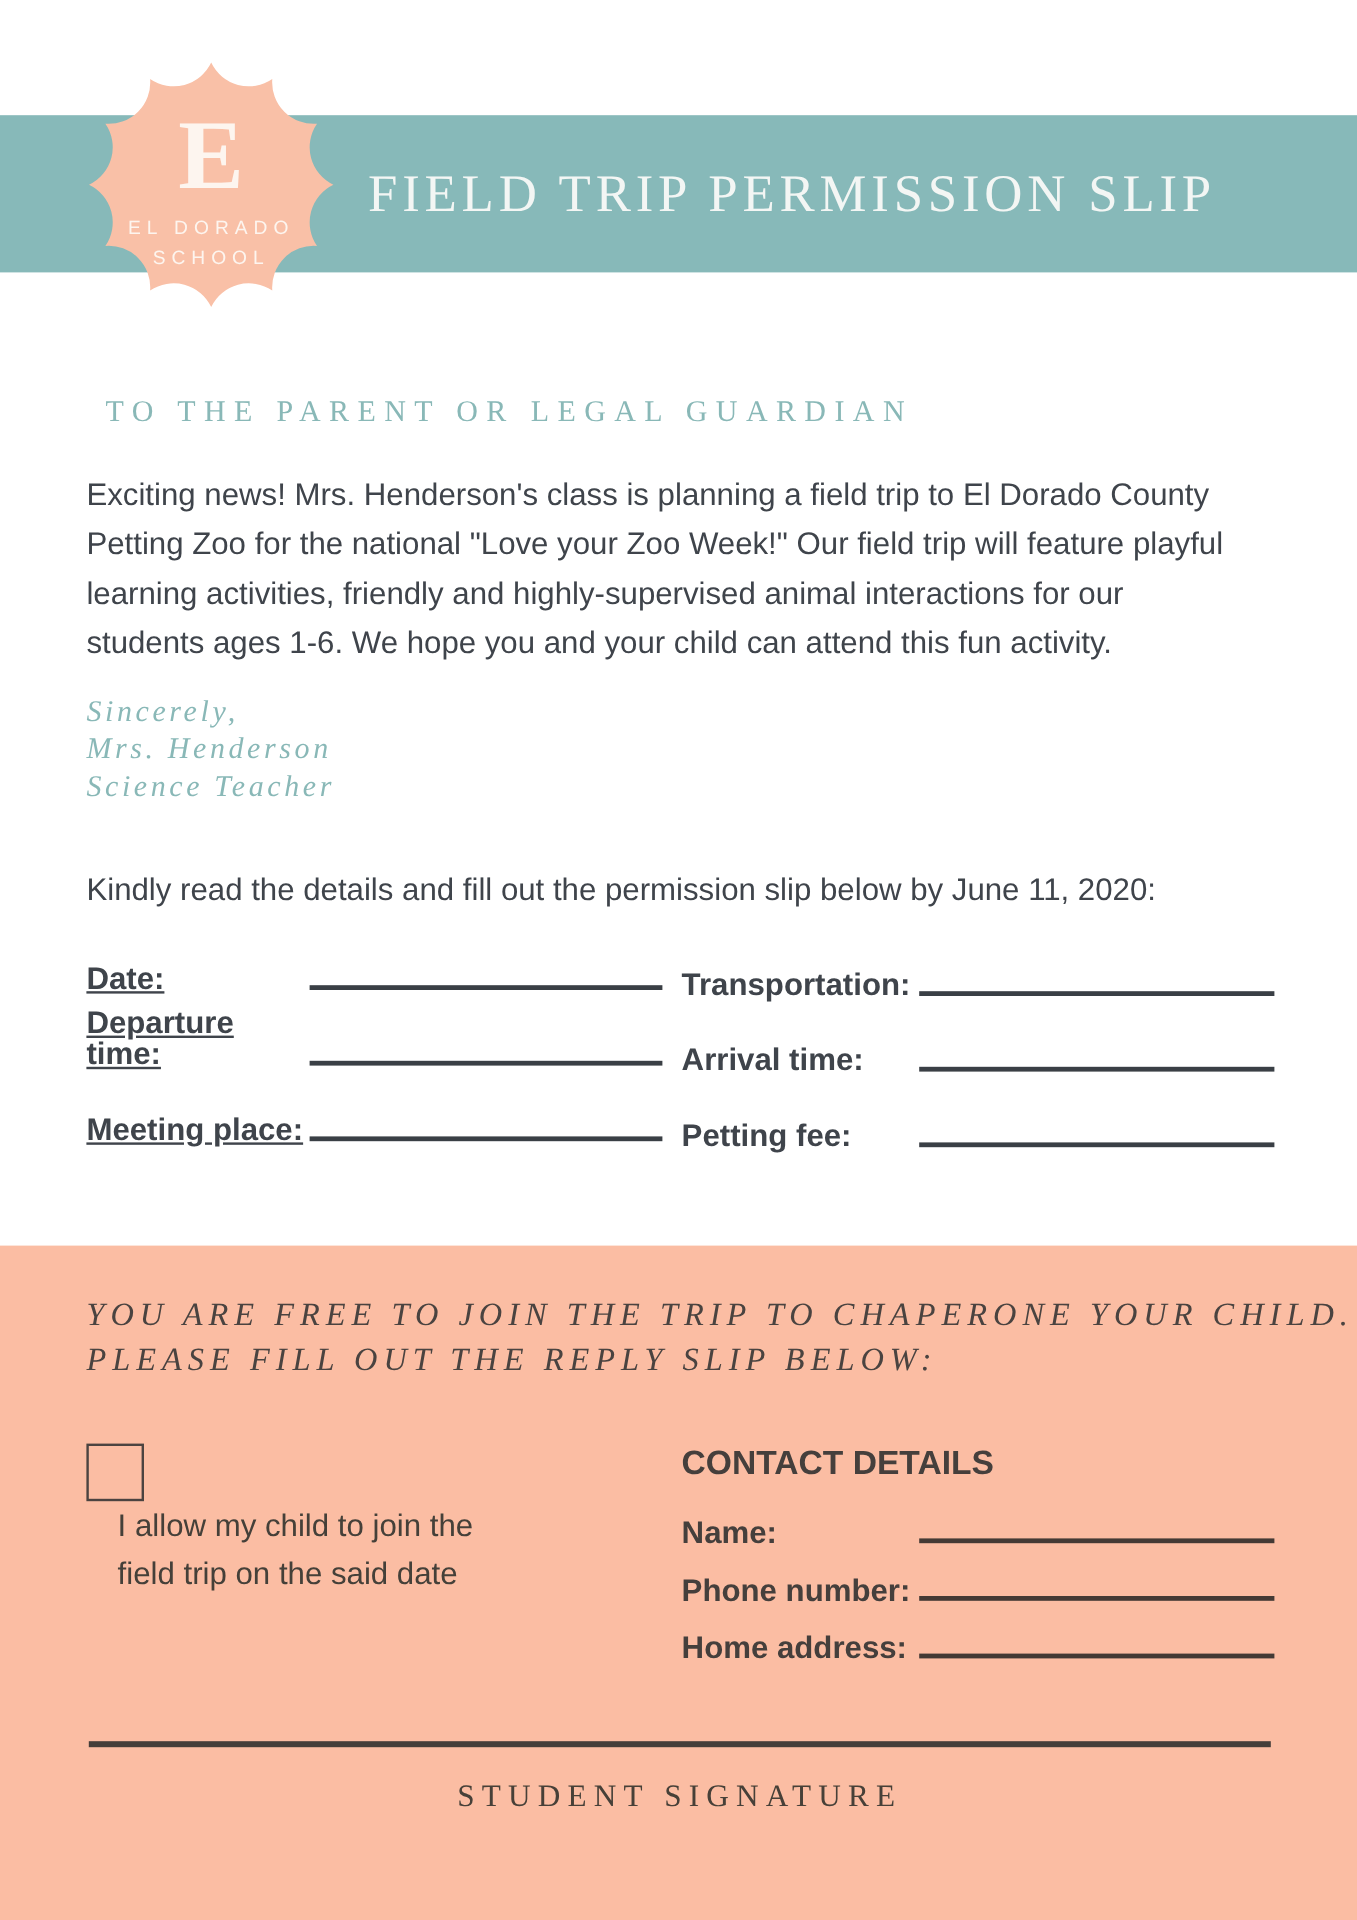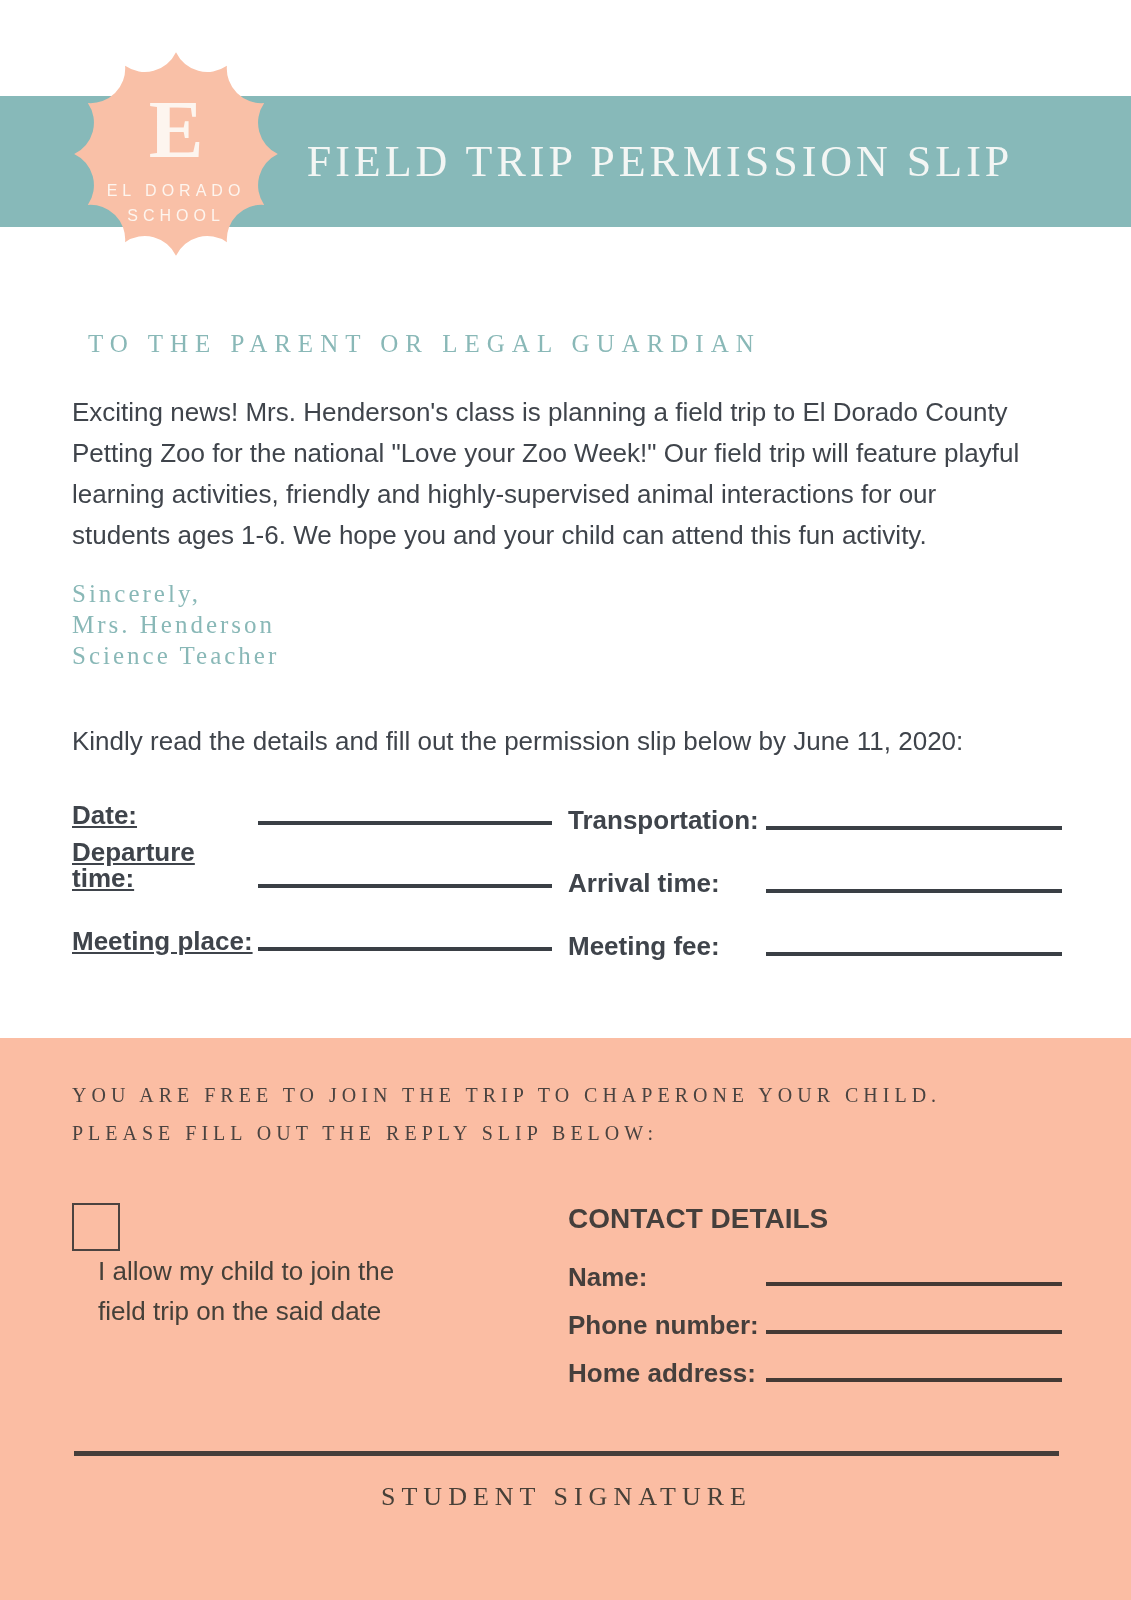--- a/index.html
+++ b/index.html
@@ -19,37 +19,37 @@
   .badge-initial{font-family:"Liberation Serif",serif;font-size:82px;line-height:80px;
                  margin-top:48px;font-weight:bold;}
   .badge-school{font-size:16px;letter-spacing:5px;line-height:25px;margin-top:8px;text-align:center;}
 
   
   .salutation{position:absolute;left:88px;top:330px;font-family:"Liberation Serif",serif;
               font-size:25px;letter-spacing:7px;color:#89b8b7;}
   .para{position:absolute;left:72px;top:392px;width:958px;font-size:26px;line-height:41px;
         color:#3f444b;}
   .closing{position:absolute;left:72px;top:578px;font-family:"Liberation Serif",serif;
-           font-size:25px;letter-spacing:3px;line-height:31px;color:#89b8b7;}
+           font-size:25px;letter-spacing:3px;line-height:31px;color:#89b8b7;font-style:italic;}
   .instruction{position:absolute;left:72px;top:726px;font-size:26px;color:#3f444b;}
 
   
   .details{position:absolute;left:72px;top:786px;width:990px;display:flex;column-gap:16px;}
   .col-l{width:480px;}
   .col-r{width:494px;padding-top:5px;}
   .field-row{display:flex;align-items:flex-end;height:42px;margin-bottom:21px;}
   .field-label{font-weight:bold;font-size:26px;color:#3f444b;line-height:1;}
   .col-l .field-label{width:186px;text-decoration:underline;}
   .col-r .field-label{width:198px;}
   .write-line{flex:1;border-bottom:4px solid #3a3f45;margin-bottom:3px;}
 
   
   .peach{position:absolute;left:0;top:1038px;width:1131px;height:562px;background:#fbbda3;}
   .peach-heading{position:absolute;left:72px;top:38px;font-family:"Liberation Serif",serif;
-                 font-size:20px;letter-spacing:5px;line-height:38px;color:#4a4340;}
+                 font-size:27px;letter-spacing:5px;line-height:38px;color:#4a4340;font-style:italic;}
   .options{position:absolute;left:72px;top:160px;width:430px;}
   .option-row{display:flex;margin-bottom:45px;flex-direction:column;}
   .checkbox{width:44px;height:44px;border:2px solid #4b4340;margin-top:5px;flex:none;
             background:transparent;cursor:pointer;}
   .option-label{margin-left:26px;width:340px;font-size:26px;line-height:40px;color:#454039;}
   .contact{position:absolute;left:568px;top:165px;width:494px;}
   .contact-heading{font-weight:bold;font-size:28px;color:#453f3c;margin-bottom:22px;}
   .contact-row{display:flex;align-items:flex-end;height:33px;margin-bottom:15px;}
   .contact-label{font-weight:bold;font-size:26px;color:#453f3c;width:198px;line-height:1;}
   .contact-line{flex:1;border-bottom:4px solid #443a35;margin-bottom:4px;}
@@ -111,21 +111,21 @@
     <div class="col-r">
       <div class="field-row">
         <div class="field-label">Transportation:</div>
         <div class="write-line"></div>
       </div>
       <div class="field-row">
         <div class="field-label">Arrival time:</div>
         <div class="write-line"></div>
       </div>
       <div class="field-row">
-        <div class="field-label">Meeting fee:</div>
+        <div class="field-label">Petting fee:</div>
         <div class="write-line"></div>
       </div>
     </div>
   </div>
 
   <div class="peach">
     <div class="peach-heading">
       <div>YOU ARE FREE TO JOIN THE TRIP TO CHAPERONE YOUR CHILD.</div>
       <div>PLEASE FILL OUT THE REPLY SLIP BELOW:</div>
     </div>

